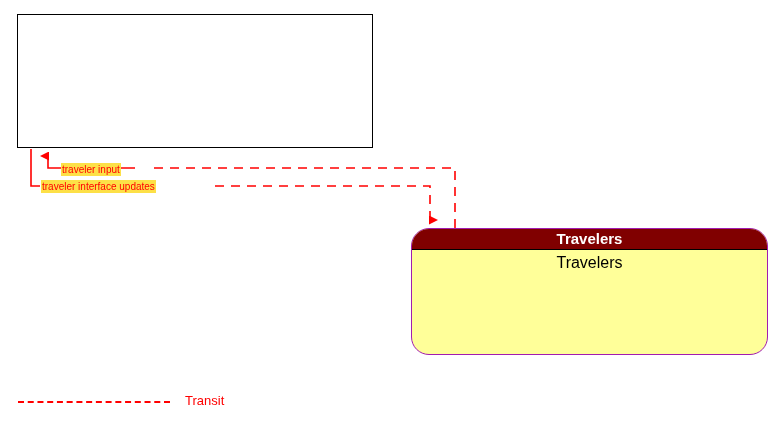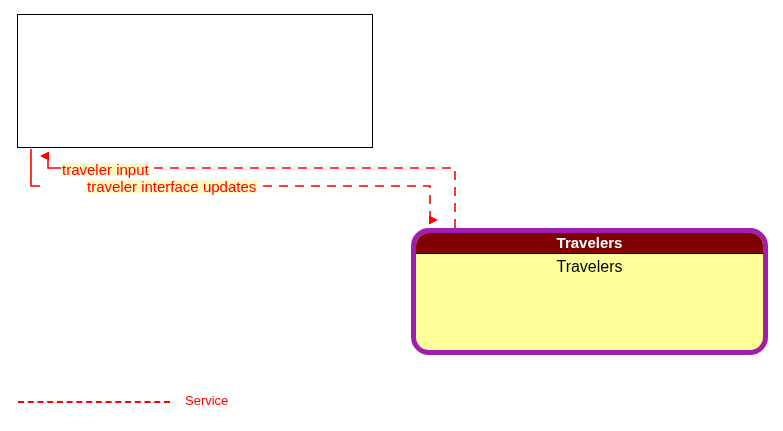--- a/index.html
+++ b/index.html
@@ -49,21 +49,21 @@
     text-align: center;
   }
 
   
   .node-round {
     position: absolute;
     left: 411px;
     top: 228px;
     width: 357px;
     height: 127px;
-    border: 5px solid #a21caf;
+    border: 1px solid #a21caf;
     border-radius: 18px;
     box-sizing: border-box;
     background: #ffff99;
     overflow: hidden;
   }
   .node-round-header {
     height: 20px;
     background: #800000;
     color: #ffffff;
     font-size: 15px;
@@ -89,28 +89,28 @@
     top: 0;
     width: 783px;
     height: 431px;
     pointer-events: none;
   }
 
   
   .flow-label {
     position: absolute;
     color: #ff0000;
-    font-size: 15px;
+    font-size: 10px;
     line-height: 13px;
     white-space: nowrap;
-    background: #fef9c3;
+    background: #fde047;
     padding: 0 1px;
   }
   #label-traveler-input { left: 61px; top: 163px; }
-  #label-traveler-interface-updates { left: 41px; top: 180px; margin-left: 45px; }
+  #label-traveler-interface-updates { left: 41px; top: 180px; }
 
   
   .legend {
     position: absolute;
     left: 18px;
     top: 392px;
     width: 300px;
     height: 22px;
   }
   .legend-line {
@@ -164,16 +164,16 @@
       <path d="M215,186 L430,186 L430,220" fill="none" stroke="#ff0000" stroke-width="1.6" stroke-dasharray="9,7" marker-end="url(#arrow-down)"></path>
     </g>
   </svg>
 
   <div class="flow-label" id="label-traveler-input">traveler input</div>
 
   <div class="flow-label" id="label-traveler-interface-updates">traveler interface updates</div>
 
   <div class="legend">
     <div class="legend-line"></div>
-    <div class="legend-text">Service</div>
+    <div class="legend-text">Transit</div>
   </div>
 
 </div>
 
 </body></html>

